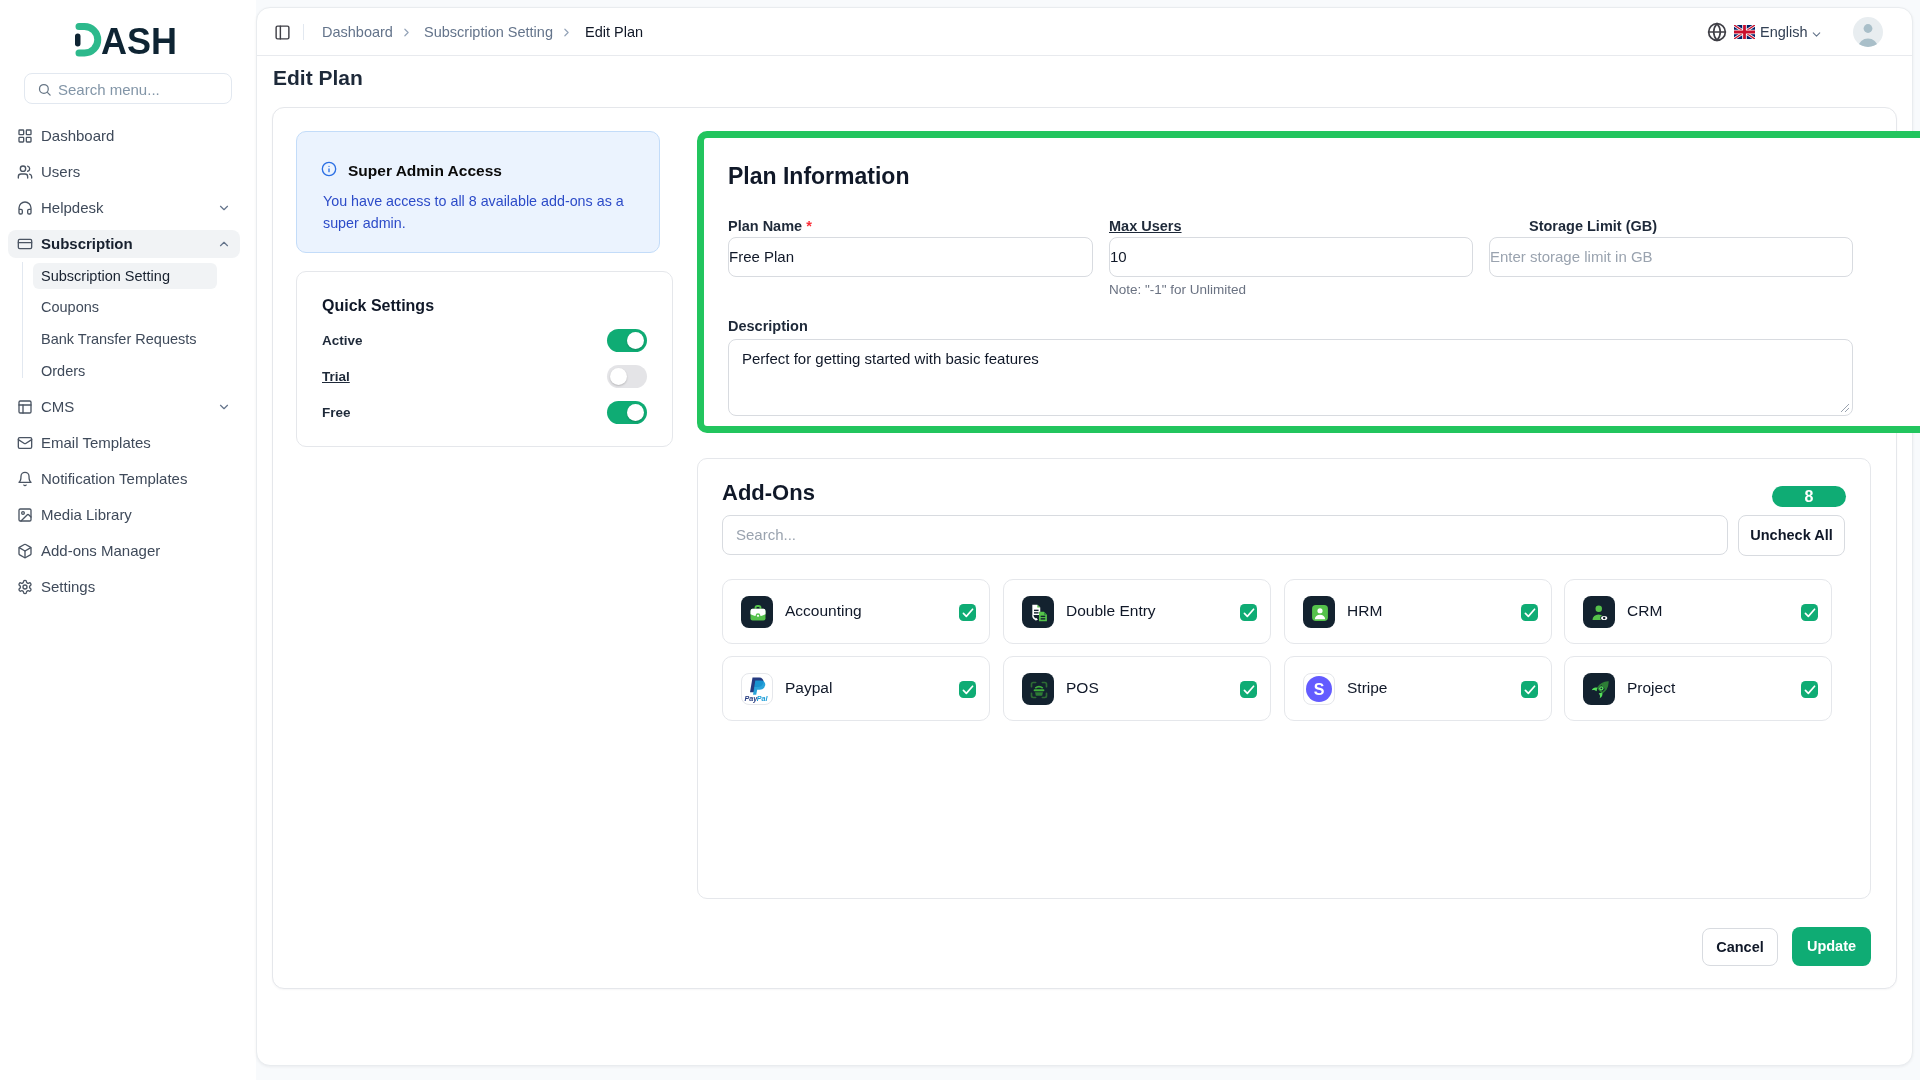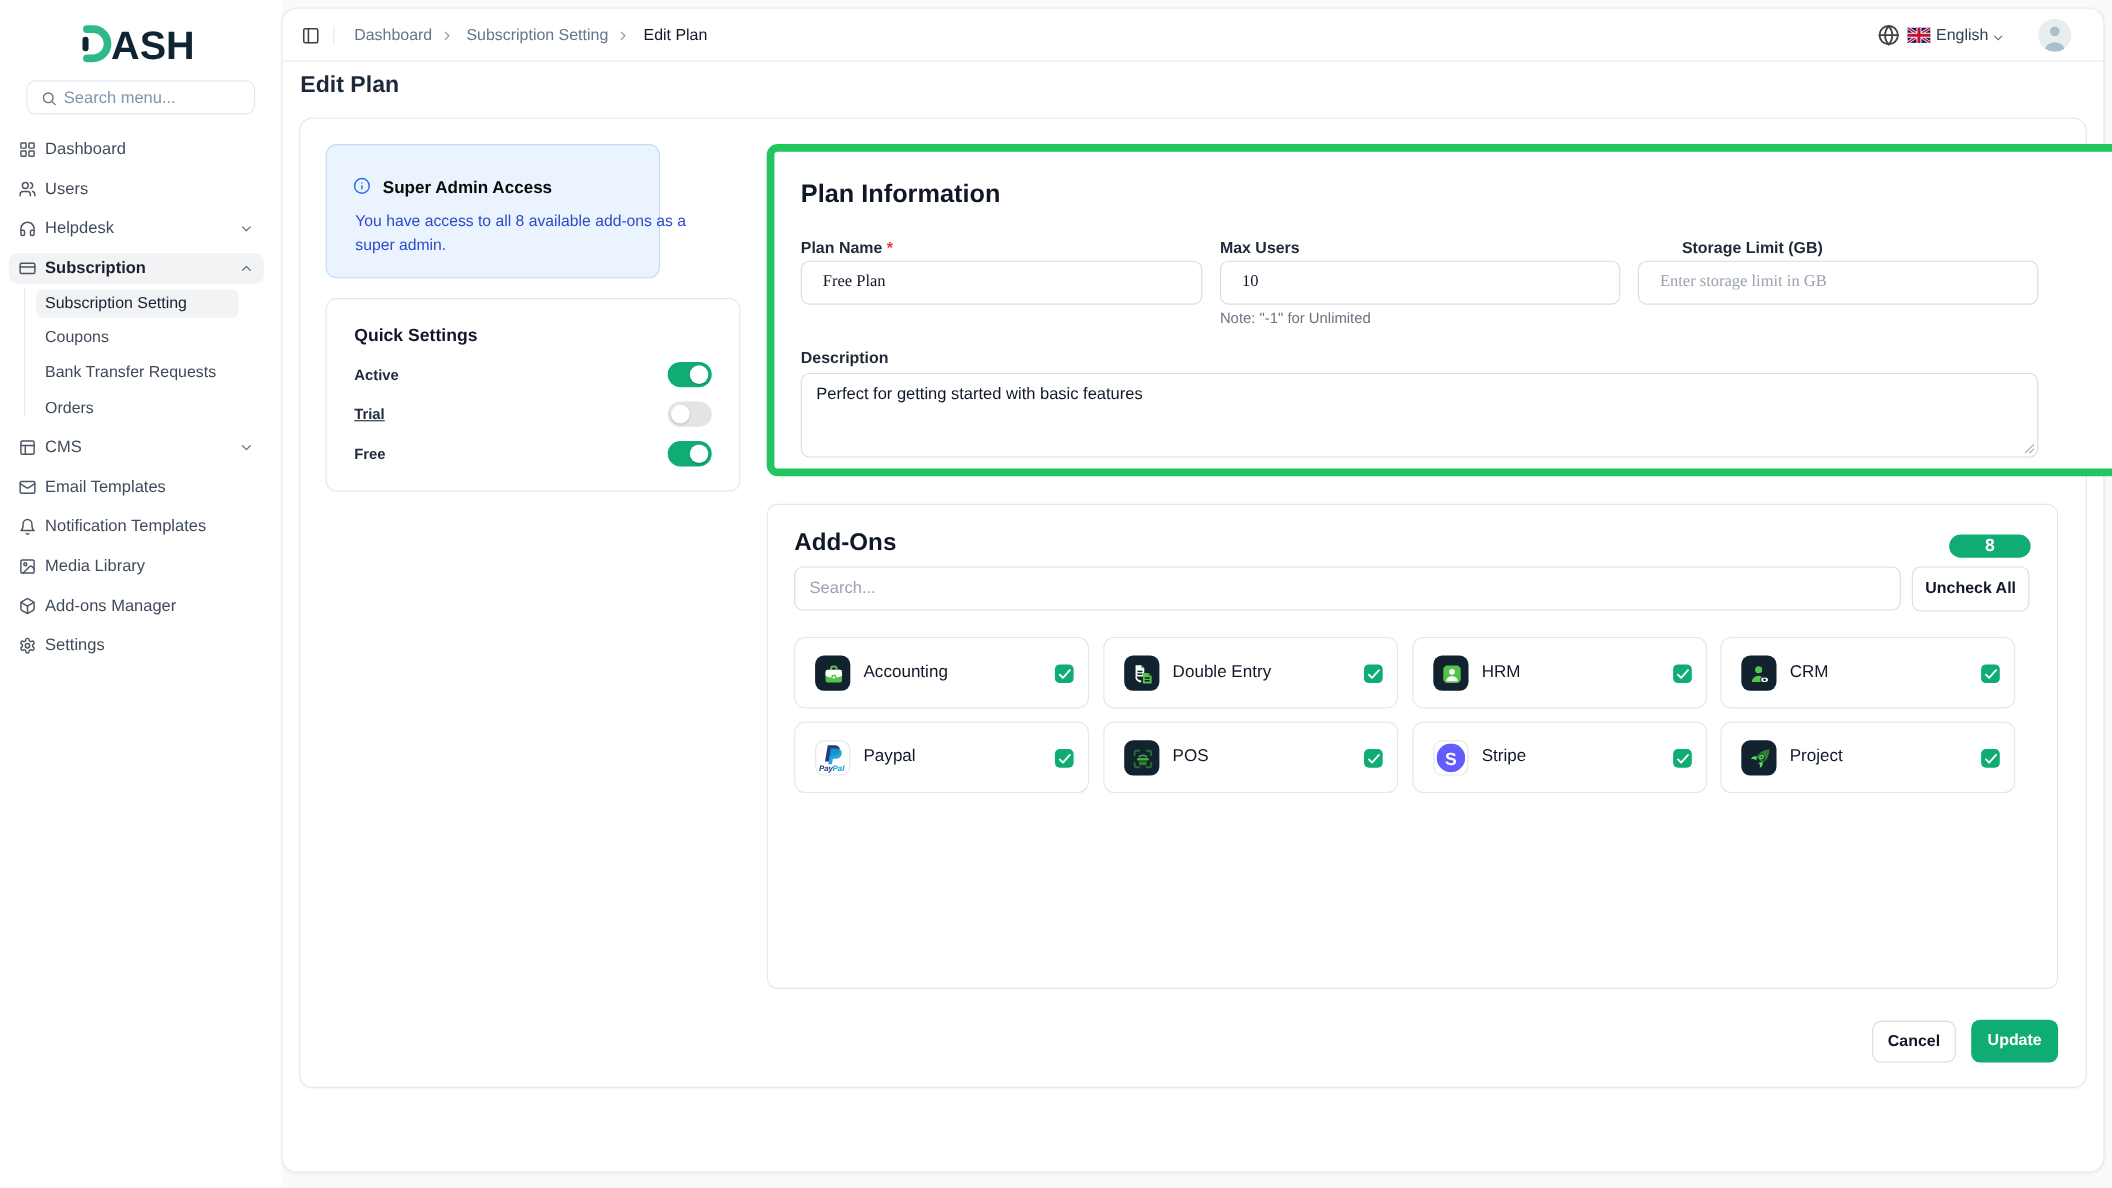--- a/index.html
+++ b/index.html
@@ -27,40 +27,40 @@
 
 #panel { left:256px; top:7px; width:1657px; height:1059px; background:#fff; border:1px solid #e9ecef; border-radius:14px; box-shadow:0 1px 3px rgba(15,23,42,.06); }
 #header { left:257px; top:8px; width:1655px; height:48px; border-bottom:1px solid #e8eaee; }
 .crumb { font-size:14.5px; color:#64748b; }
 .crumb.last { color:#111827; }
 #pagetitle { left:273px; top:66px; font-size:21px; font-weight:bold; color:#1d2939; }
 
 #formcard { left:272px; top:107px; width:1625px; height:882px; background:#fff; border:1px solid #e5e7eb; border-radius:12px; box-shadow:0 1px 2px rgba(15,23,42,.04); }
 
 
-#alert { left:296px; top:131px; width:304px; height:122px; background:#ebf3fe; border:1px solid #c3dcf9; border-radius:10px; }
+#alert { left:296px; top:131px; width:364px; height:122px; background:#ebf3fe; border:1px solid #c3dcf9; border-radius:10px; }
 #alert .ttl { position:absolute; left:51px; top:30px; font-size:15.5px; font-weight:bold; color:#0a0a0a; }
 #alert .bd { position:absolute; left:26px; top:59px; font-size:14.3px; line-height:21.5px; color:#2c4bc8; width:320px; }
 
 
 #qs { left:296px; top:271px; width:377px; height:176px; background:#fff; border:1px solid #e5e7eb; border-radius:10px; }
 #qs .ttl { position:absolute; left:25px; top:25px; font-size:16px; font-weight:bold; color:#101828; }
 .qrow { position:absolute; left:25px; font-size:13.5px; font-weight:bold; color:#1e2939; }
 .tog { position:absolute; left:310px; width:40px; height:23px; border-radius:12px; }
 .tog.on { background:#0fac74; }
 .tog.off { background:#e4e4e7; }
 .tog .knob { position:absolute; top:3px; width:17px; height:17px; border-radius:50%; background:#fff; box-shadow:0 1px 2px rgba(0,0,0,.2); }
 .tog.on .knob { right:3px; }
 .tog.off .knob { left:3px; }
 
 
 #plancard { left:697px; top:131px; width:1358px; height:302px; background:#fff; border:7px solid #22c55e; border-radius:10px; }
 #plancard .ttl { position:absolute; left:24px; top:25px; font-size:23px; font-weight:bold; color:#101828; }
 .flabel { position:absolute; font-size:14.5px; font-weight:bold; color:#1e2939; }
-.finput { position:absolute; height:40px; border:1px solid #d8dbe0; border-radius:8px; background:#fff; font-size:15px; color:#101828; padding:10px 12px 0 19px;font-family:Liberation Serif, serif; }
+.finput { position:absolute; height:40px; border:1px solid #d8dbe0; border-radius:8px; background:#fff; font-size:15px; color:#101828; padding:10px 12px 0 0; }
 .finput.ph { color:#9aa3af; }
 #note { position:absolute; left:405px; top:144px; font-size:13.5px; color:#6a7282; }
 #desc { position:absolute; left:24px; top:201px; width:1125px; height:77px; border:1px solid #d8dbe0; border-radius:8px; }
 #desc span { position:absolute; left:13px; top:10px; font-size:15px; color:#101828; }
 #desc .grip { position:absolute; right:2px; bottom:2px; width:10px; height:10px; }
 
 
 #addons { left:697px; top:458px; width:1174px; height:441px; background:#fff; border:1px solid #e5e7eb; border-radius:10px; }
 #addons .ttl { position:absolute; left:24px; top:21px; font-size:22px; font-weight:bold; color:#101828; }
 #selbadge { position:absolute; left:1074px; top:27px; width:74px; height:21px; border-radius:11px; background:#0fac74; color:#fff; font-size:16px; font-weight:bold; text-align:center; line-height:21px; }
@@ -266,21 +266,21 @@
     </div>
   <div class="qrow" style="top:133px;">Free</div>
   <div class="tog on" style="top:129px;">
       <div class="knob"></div>
     </div>
 </div>
 
 <div id="plancard" class="abs">
   <div class="ttl">Plan Information</div>
   <div class="flabel" style="left:24px; top:80px;">Plan Name <span style="color:#fb2c36;">*</span></div>
-  <div class="flabel" style="left:405px; top:80px;">Max Users</div>
+  <div class="flabel" style="left:405px; top:80px;text-decoration:underline;">Max Users</div>
   <div class="flabel" style="left:825px; top:80px;">Storage Limit (GB)</div>
   <div class="finput" style="left:24px; top:99px; width:365px;">Free Plan</div>
   <div class="finput" style="left:405px; top:99px; width:364px;">10</div>
   <div class="finput ph" style="left:785px; top:99px; width:364px;">Enter storage limit in GB</div>
   <div id="note">Note: "-1" for Unlimited</div>
   <div class="flabel" style="left:24px; top:180px;">Description</div>
   <div id="desc">
     <span>Perfect for getting started with basic features</span>
     <svg class="grip" viewBox="0 0 10 10">
         <path d="M9 1 1 9 M9 5 5 9" stroke="#9aa3af" stroke-width="1"></path>

